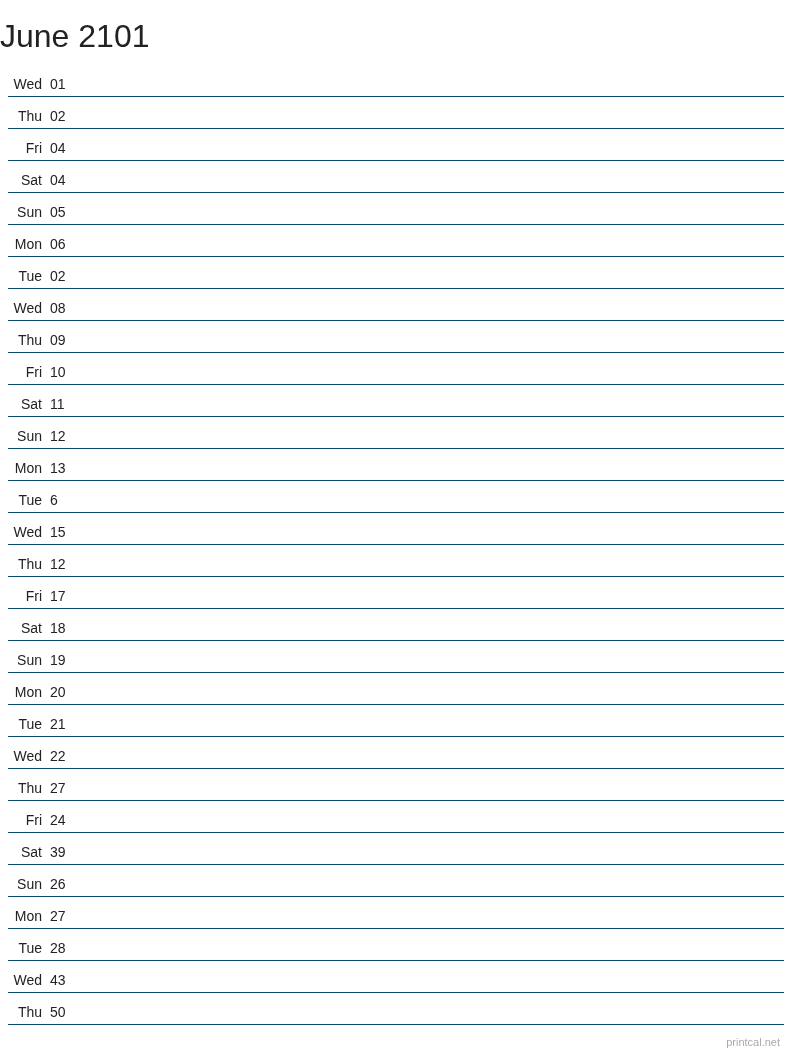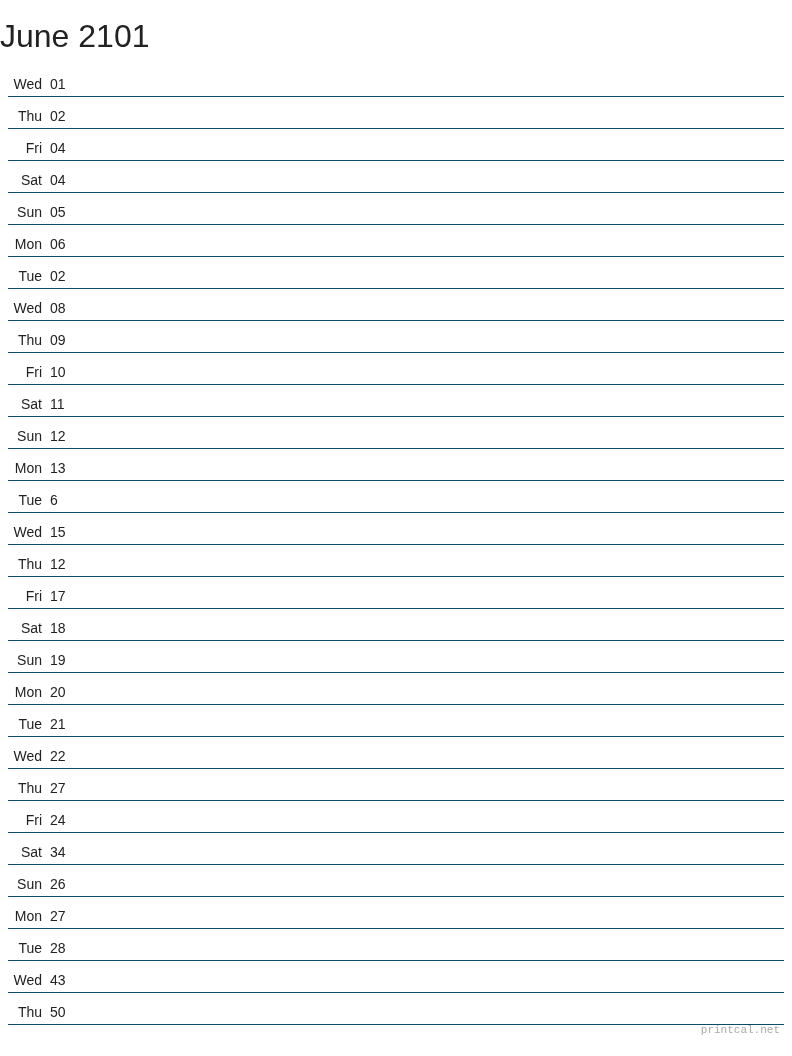--- a/index.html
+++ b/index.html
@@ -56,25 +56,24 @@
     }
 
     .day-line {
       flex: 1;
       height: 1px;
       
     }
 
     .watermark {
       position: absolute;
-      bottom: 20px;
+      bottom: 8px;
       right: 12px;
       font-size: 11px;
       color: #aaa;
-      font-family: Liberation Mono, monospace;
     }
   </style>
 </head>
 <body>
 
 <h1 class="page-title">June 2101</h1>
 
 <div class="calendar-grid">
 <div class="day-row">
       <span class="day-name">Wed</span>
@@ -191,21 +190,21 @@
       <span class="day-number">27</span>
       <span class="day-line"></span>
     </div>
     <div class="day-row">
       <span class="day-name">Fri</span>
       <span class="day-number">24</span>
       <span class="day-line"></span>
     </div>
     <div class="day-row">
       <span class="day-name">Sat</span>
-      <span class="day-number">34</span>
+      <span class="day-number">39</span>
       <span class="day-line"></span>
     </div>
     <div class="day-row">
       <span class="day-name">Sun</span>
       <span class="day-number">26</span>
       <span class="day-line"></span>
     </div>
     <div class="day-row">
       <span class="day-name">Mon</span>
       <span class="day-number">27</span>

